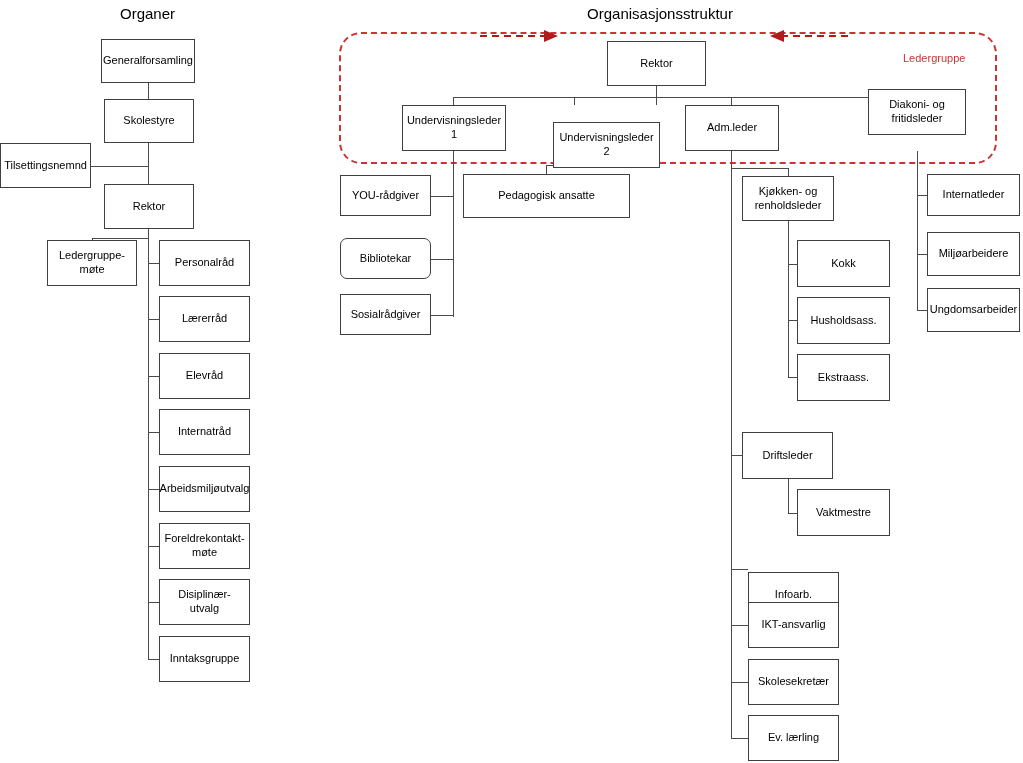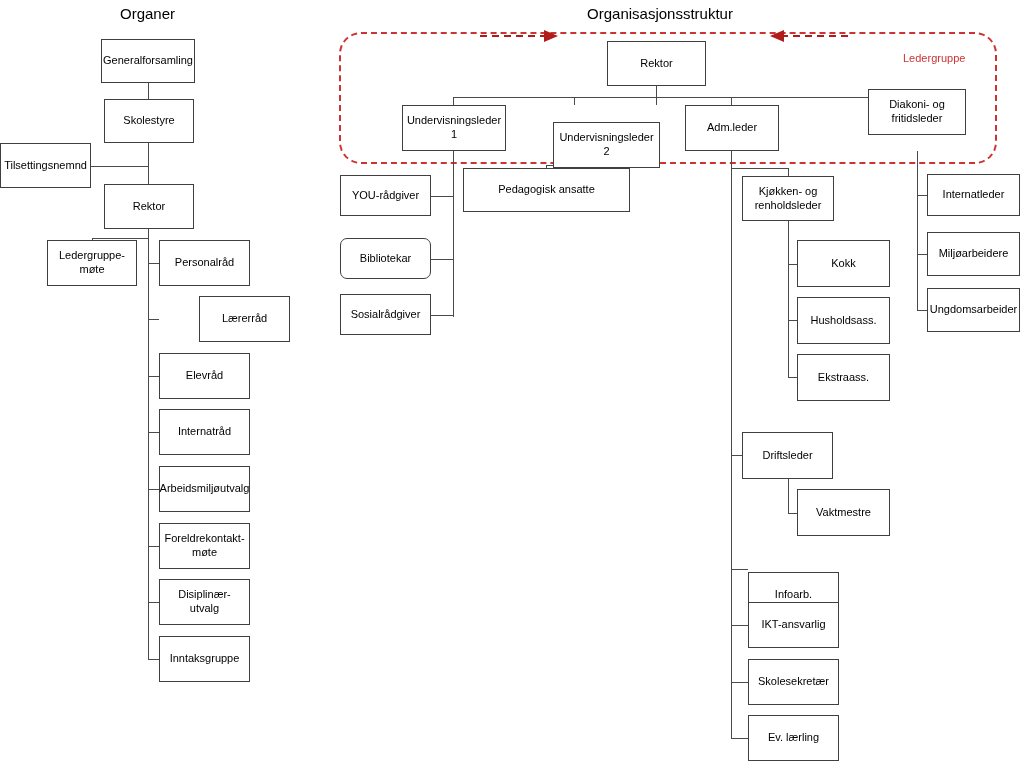--- a/index.html
+++ b/index.html
@@ -114,21 +114,21 @@
       </div>
       <div class="node" style="left: 104px; top: 184px; width: 90px; height: 45px;">
         <span>Rektor</span>
       </div>
       <div class="node" style="left: 47px; top: 240px; width: 90px; height: 46px;">
         <span>Ledergruppe-<br>møte</span>
       </div>
       <div class="node" style="left: 159px; top: 240px; width: 91px; height: 46px;">
         <span>Personalråd</span>
       </div>
-      <div class="node" style="left: 159px; top: 296px; width: 91px; height: 46px; margin-left: 40px;">
+      <div class="node" style="left: 159px; top: 296px; width: 91px; height: 46px;">
         <span>Lærerråd</span>
       </div>
       <div class="node" style="left: 159px; top: 353px; width: 91px; height: 46px;">
         <span>Elevråd</span>
       </div>
       <div class="node" style="left: 159px; top: 409px; width: 91px; height: 46px;">
         <span>Internatråd</span>
       </div>
       <div class="node" style="left: 159px; top: 466px; width: 91px; height: 46px;">
         <span>Arbeidsmiljøutvalg</span>
@@ -161,21 +161,21 @@
       </div>
       <div class="node" style="left: 340px; top: 175px; width: 91px; height: 41px;">
         <span>YOU-rådgiver</span>
       </div>
       <div class="node" style="left: 340px; top: 238px; width: 91px; height: 41px; border-radius: 7px;">
         <span>Bibliotekar</span>
       </div>
       <div class="node" style="left: 340px; top: 294px; width: 91px; height: 41px;">
         <span>Sosialrådgiver</span>
       </div>
-      <div class="node" style="left: 463px; top: 168px; width: 167px; height: 44px;">
+      <div class="node" style="left: 463px; top: 174px; width: 167px; height: 44px;">
         <span>Pedagogisk ansatte</span>
       </div>
       <div class="node" style="left: 742px; top: 176px; width: 92px; height: 45px;">
         <span>Kjøkken- og<br>renholdsleder</span>
       </div>
       <div class="node" style="left: 797px; top: 240px; width: 93px; height: 47px;">
         <span>Kokk</span>
       </div>
       <div class="node" style="left: 797px; top: 297px; width: 93px; height: 47px;">
         <span>Husholdsass.</span>

